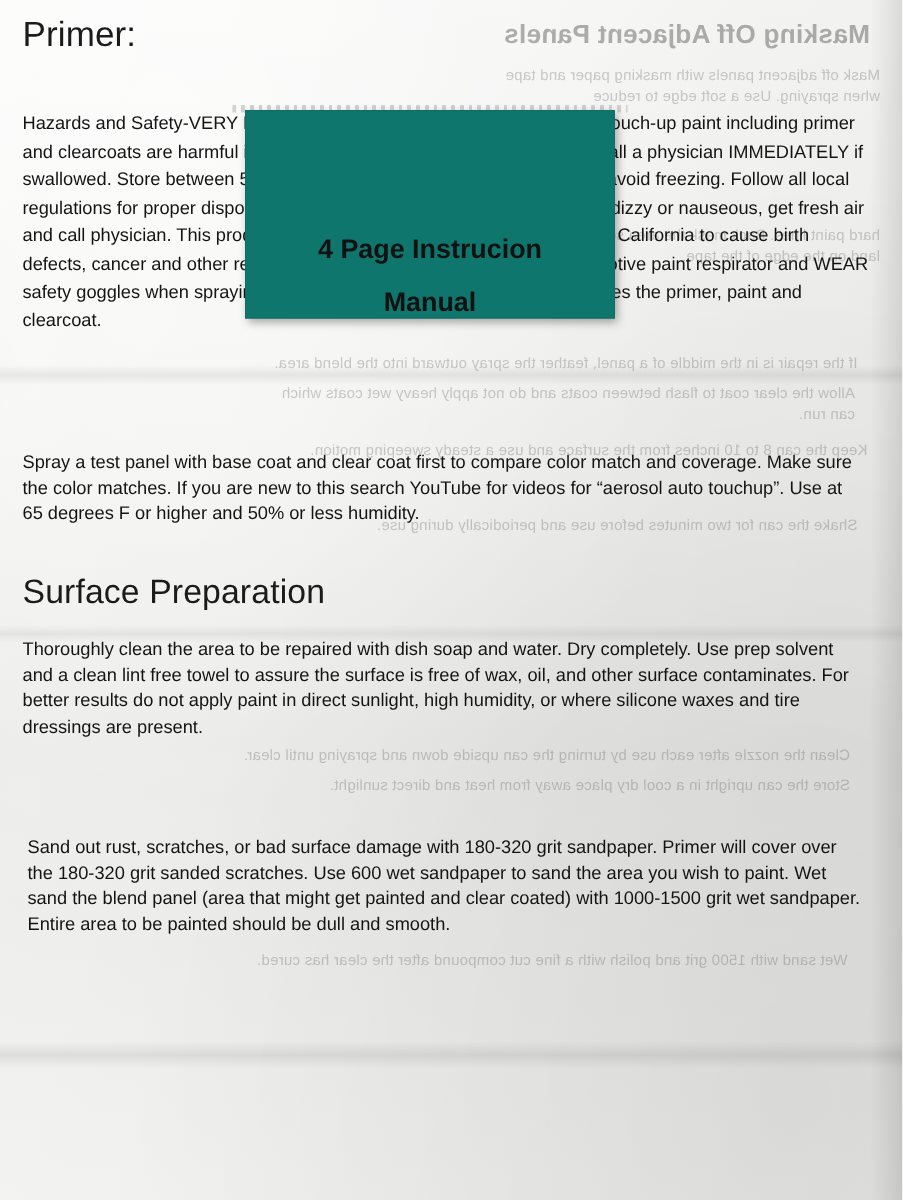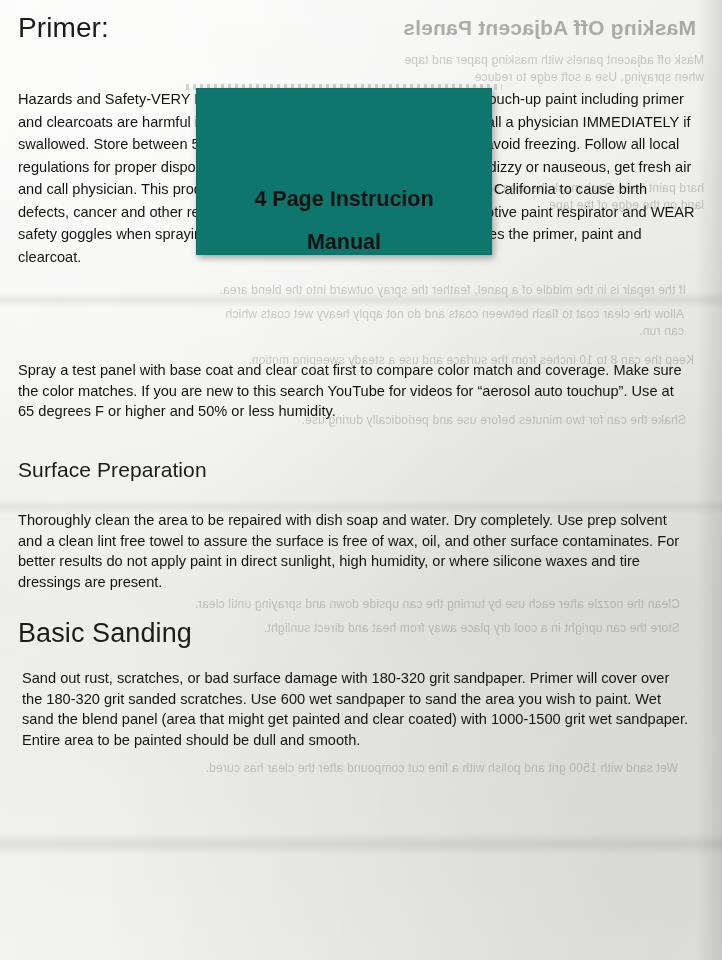--- a/index.html
+++ b/index.html
@@ -140,24 +140,23 @@
   <div class="bleed" style="left:60px; top:620px; width:620px; font-size:12px; line-height:17px;">Store the can upright in a cool dry place away from heat and direct sunlight.</div>
   <div class="bleed" style="left:48px; top:760px; width:630px; font-size:12px; line-height:17px;">Wet sand with 1500 grit and polish with a fine cut compound after the clear has cured.</div>
 
   <div class="content">
 
     <h1 class="sec blk" style="left:18px; top:12px; width:400px; font-size:28px;">Primer:</h1>
     <p class="body blk" style="left:18px; top:88px; width:678px; line-height:22.5px;">Hazards and Safety-VERY FLAMMABLE. Harmful or fatal if swallowed. Touch-up paint including primer and clearcoats are harmful if swallowed. Keep out of reach of children. Call a physician IMMEDIATELY if swallowed. Store between 50F and 120F. DO NOT STORE IN CAR and avoid freezing. Follow all local regulations for proper disposal. Use with adequate ventilation. If you feel dizzy or nauseous, get fresh air and call physician. This product contains chemicals known to the State of California to cause birth defects, cancer and other reproductive harm. WEAR an approved automotive paint respirator and WEAR safety goggles when spraying to protect lungs, skin and eyes. This includes the primer, paint and clearcoat.</p>
 
     <p class="body blk" style="left:18px; top:360px; width:672px;">Spray a test panel with base coat and clear coat first to compare color match and coverage. Make sure the color matches.  If you are new to this search YouTube for videos for “aerosol auto touchup”.  Use at 65 degrees F or higher and 50% or less humidity.</p>
 
-    <h1 class="sec blk" style="left:18px; top:458px; width:430px; font-size:21px;">Surface Preparation</h1>
+    <h1 class="sec blk" style="left:18px; top:458px; width:430px; font-size:27px;">Surface Preparation</h1>
     <p class="body blk" style="left:18px; top:510px; width:672px;">Thoroughly clean the area to be repaired with dish soap and water.  Dry completely. Use prep solvent and a clean lint free towel to assure the surface is free of wax, oil, and other surface contaminates. For better results do not apply paint in direct sunlight, high humidity, or where silicone waxes and tire dressings are present.</p>
 
-    <h1 class="sec blk" style="left:18px; top:618px; width:400px; font-size:27px;">Basic Sanding</h1>
     <p class="body blk" style="left:22px; top:668px; width:670px;">Sand out rust, scratches, or bad surface damage with 180-320 grit sandpaper. Primer will cover over the 180-320 grit sanded scratches. Use 600 wet sandpaper to sand the area you wish to paint. Wet sand the blend panel (area that might get painted and clear coated) with 1000-1500 grit wet sandpaper. Entire area to be painted should be dull and smooth.</p>
 
   </div>
 
   <div class="tear"></div>
   <div class="sticker">
     <div>4 Page Instrucion</div>
     <div>Manual</div>
   </div>
 

